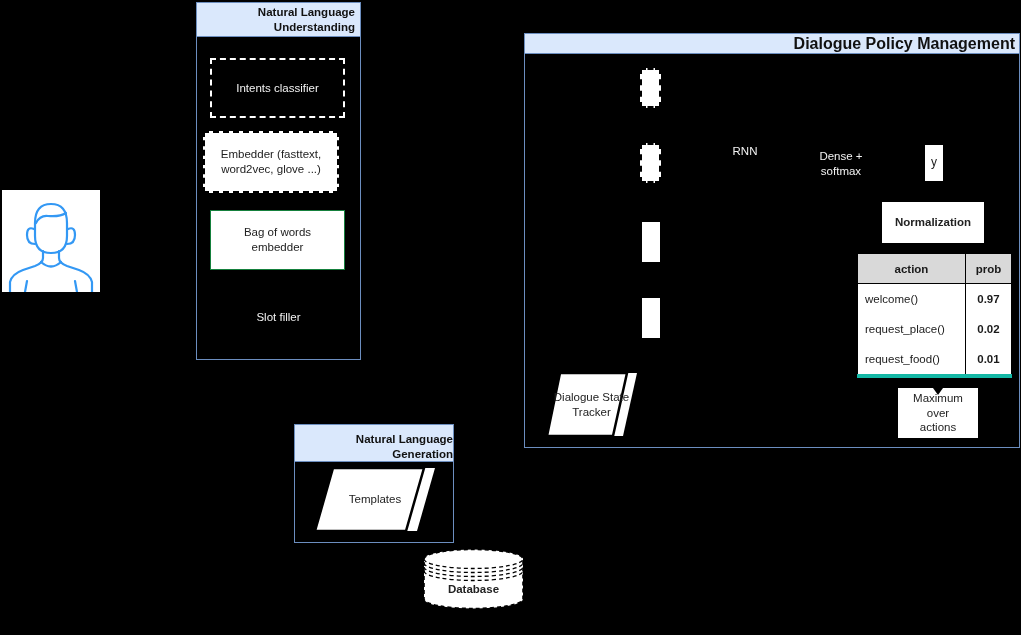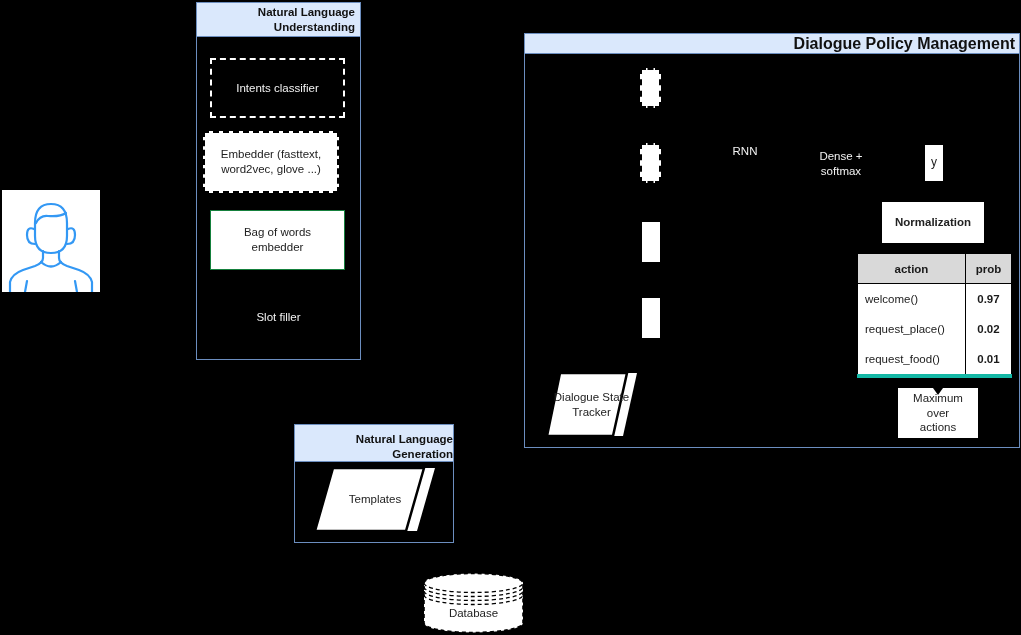--- a/index.html
+++ b/index.html
@@ -136,21 +136,21 @@
     </header>
   </section>
   <div class="shape-wrap" style="left:314px;top:467px;width:122px;height:65px;">
     <svg width="122" height="65" viewBox="0 0 122 65">
       <polygon points="30,1 121,1 103,64 13,64" fill="#ffffff"></polygon>
       <polygon points="19,1 110,1 92,64 1,64" fill="#ffffff" stroke="#000000" stroke-width="2.5"></polygon>
     </svg>
     <div class="shape-label" style="padding-right:10px;text-align:right;">Templates</div>
   </div>
 
-  <div class="shape-wrap" style="left:422px;top:572px;width:103px;height:63px;">
+  <div class="shape-wrap" style="left:422px;top:548px;width:103px;height:63px;font-weight:bold;">
     <svg width="103" height="63" viewBox="0 0 103 63">
       <path d="M2 11 A49.5 9.5 0 0 1 101 11 V51 A49.5 9.5 0 0 1 2 51 Z" fill="#ffffff" stroke="#000000" stroke-width="1.6" stroke-dasharray="4 3"></path>
       <path d="M2 11 A49.5 9.5 0 0 0 101 11" fill="none" stroke="#000000" stroke-width="1.3" stroke-dasharray="4 3"></path>
       <path d="M2 15 A49.5 9.5 0 0 0 101 15" fill="none" stroke="#000000" stroke-width="1.3" stroke-dasharray="4 3"></path>
       <path d="M2 19 A49.5 9.5 0 0 0 101 19" fill="none" stroke="#000000" stroke-width="1.3" stroke-dasharray="4 3"></path>
       <path d="M2 23 A49.5 9.5 0 0 0 101 23" fill="none" stroke="#000000" stroke-width="1.3" stroke-dasharray="4 3"></path>
     </svg>
     <div class="shape-label" style="top:10px;">Database</div>
   </div>
 

